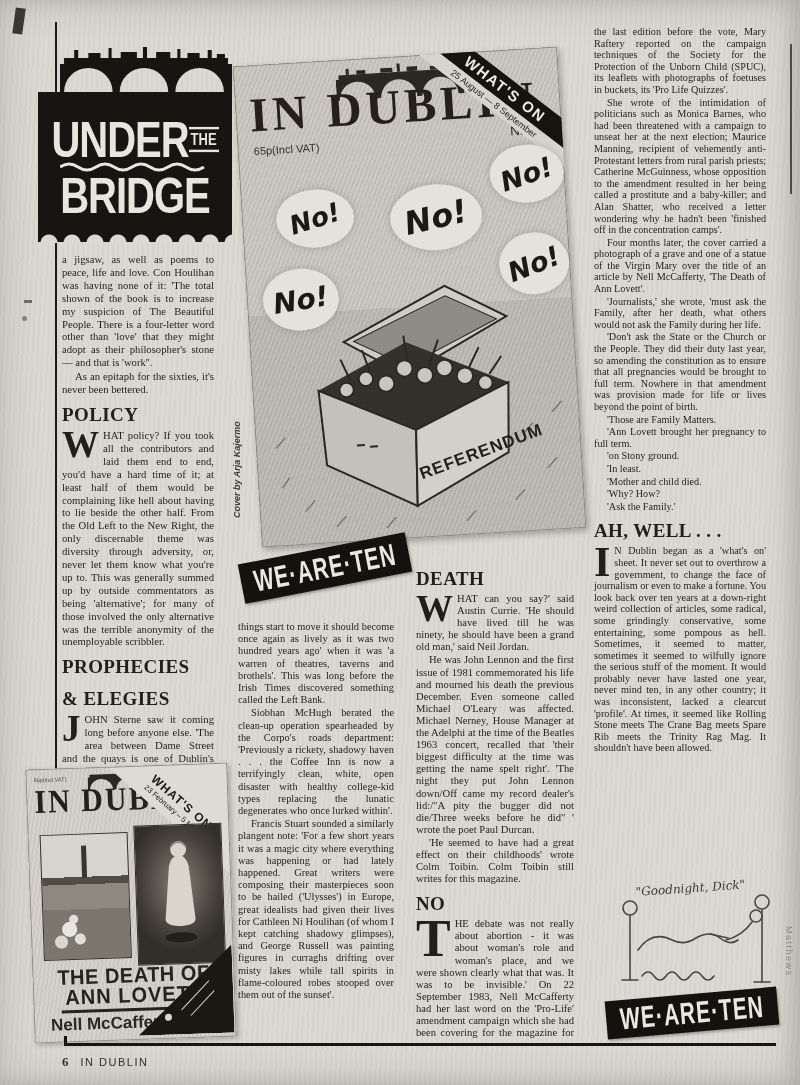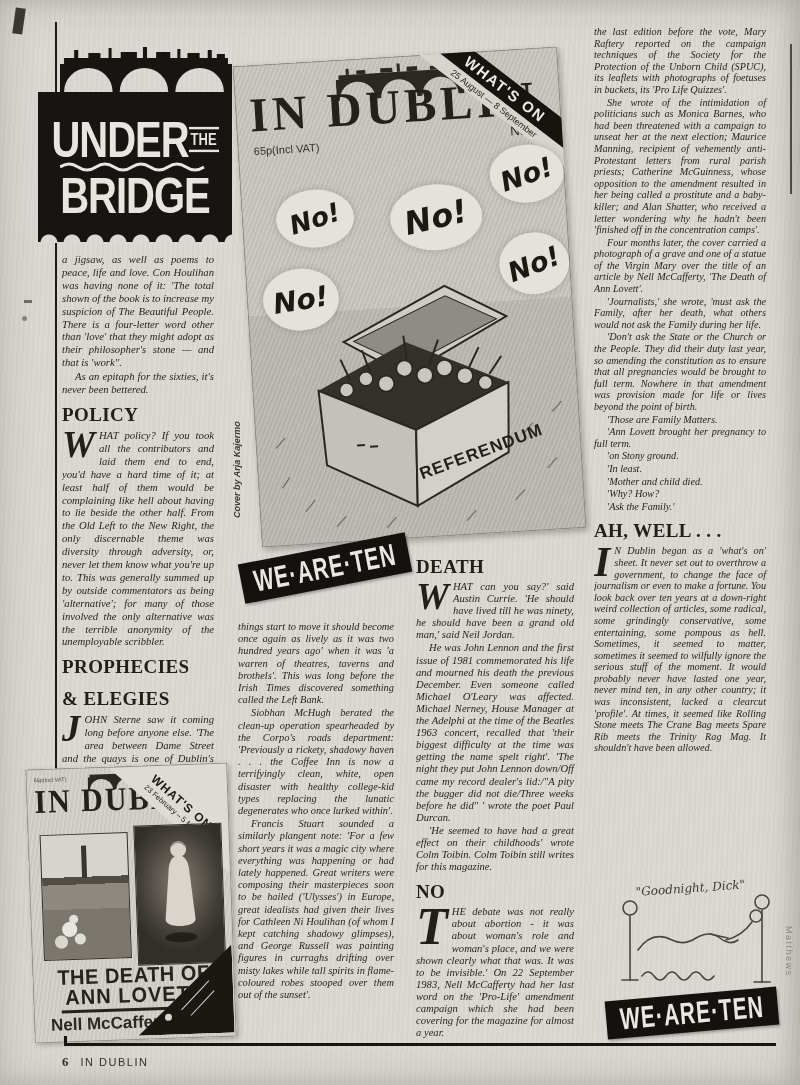--- a/index.html
+++ b/index.html
@@ -22,21 +22,21 @@
             display:flex;flex-direction:column;align-items:center;justify-content:center;gap:2px;}
   .logo-row{display:flex;align-items:center;}
   .logo-big{font-family:"Liberation Sans","DejaVu Sans",sans-serif;font-weight:bold;font-size:40px;
             letter-spacing:-1px;transform:scaleY(1.25);line-height:40px;}
   .logo-the{font-family:"Liberation Sans",sans-serif;font-weight:bold;font-size:13px;
             border-top:2px solid #e8e5de;border-bottom:2px solid #e8e5de;padding:1px 2px;transform:scaleY(1.2);}
   .logo-scallop{position:absolute;bottom:-1px;left:0;width:194px;height:9px;
             background:radial-gradient(circle 9px at 11px 9px,#dbd8d1 8px,transparent 9px);
             background-size:23px 9px;background-repeat:repeat-x;}
   
-  .bp{margin:0 16px 1px 0;text-align:justify;text-indent:13px;font-style:italic;}
+  .bp{margin:0 16px 1px 0;text-align:justify;text-indent:13px;}
   .bp.ni{text-indent:0;}
   .sec-h{font-weight:bold;font-size:19px;letter-spacing:.4px;margin:9px 0 4px 0;line-height:20px;text-indent:0;text-align:left;}
   .dc{float:left;font-weight:bold;font-size:37px;line-height:29px;padding:1px 4px 0 0;}
   .dc.tall{font-size:52px;line-height:40px;}
   .dc.bar{font-size:42px;line-height:33px;}
   .col-left{left:62px;top:253px;width:168px;height:512px;overflow:hidden;font-size:10.7px;line-height:12.9px;}
   .col-center{left:238px;top:621px;width:172px;height:420px;overflow:hidden;font-size:10.4px;line-height:12.2px;}
   .col-death{left:416px;top:553px;width:174px;height:488px;overflow:hidden;font-size:10.6px;line-height:12.1px;}
   .col-right{left:594px;top:26px;width:188px;height:850px;overflow:hidden;font-size:10.2px;line-height:11.6px;}
   
@@ -244,21 +244,21 @@
       <span>WE·ARE·TEN</span>
     </div>
 
   <div class="abs col-center">
     <p class="bp ni">things start to move it should become once again as lively as it was two hundred years ago' when it was 'a warren of theatres, taverns and brothels'. This was long before the Irish Times discovered something called the Left Bank.</p>
     <p class="bp">Siobhan McHugh berated the clean-up operation spearheaded by the Corpo's roads department: 'Previously a rickety, shadowy haven . . . the Coffee Inn is now a terrifyingly clean, white, open disaster with healthy college-kid types replacing the lunatic degenerates who once lurked within'.</p>
     <p class="bp">Francis Stuart sounded a similarly plangent note: 'For a few short years it was a magic city where everything was happening or had lately happened. Great writers were composing their masterpieces soon to be hailed ('Ulysses') in Europe, great idealists had given their lives for Cathleen Ni Houlihan (of whom I kept catching shadowy glimpses), and George Russell was painting figures in curraghs drifting over misty lakes while tall spirits in flame-coloured robes stooped over them out of the sunset'.</p>
   </div>
 
   <div class="abs col-death">
-    <h2 class="sec-h" style="margin-top:4px">DEATH</h2>
+    <h2 class="sec-h" style="margin-top:16px">DEATH</h2>
     <p class="bp ni"><span class="dc">W</span><span>HAT can you say?' said Austin Currie. 'He should have lived till he was ninety, he should have been a grand old man,' said Neil Jordan.</span></p>
     <p class="bp">He was John Lennon and the first issue of 1981 commemorated his life and mourned his death the previous December. Even someone called Michael O'Leary was affected. Michael Nerney, House Manager at the Adelphi at the time of the Beatles 1963 concert, recalled that 'their biggest difficulty at the time was getting the name spelt right'. 'The night they put John Lennon down/Off came my record dealer's lid:/"A pity the bugger did not die/Three weeks before he did" ' wrote the poet Paul Durcan.</p>
     <p class="bp">'He seemed to have had a great effect on their childhoods' wrote Colm Toibin. Colm Toibin still writes for this magazine.</p>
     <h2 class="sec-h">NO</h2>
     <p class="bp ni"><span class="dc tall">T</span><span>HE debate was not really about abortion - it was about woman's role and woman's place, and we were shown clearly what that was. It was to be invisible.' On 22 September 1983, Nell McCafferty had her last word on the 'Pro-Life' amendment campaign which she had been covering for the magazine for almost a year.</span></p>
     <p class="bp">Two weeks previously, the amendment had been passed. In</p>
   </div>
 
   <div class="abs col-right">
     <p class="bp ni">the last edition before the vote, Mary Raftery reported on the campaign techniques of the Society for the Protection of the Unborn Child (SPUC), its leaflets with photographs of foetuses in buckets, its 'Pro Life Quizzes'.</p>

